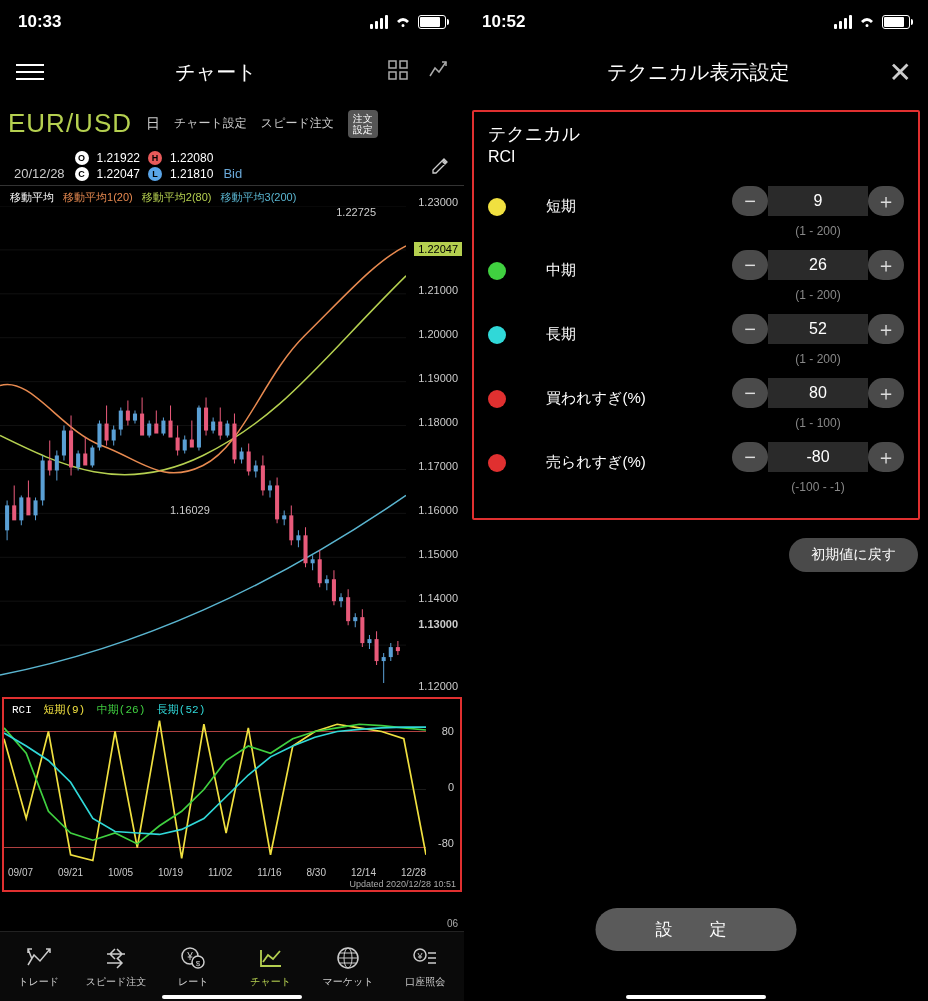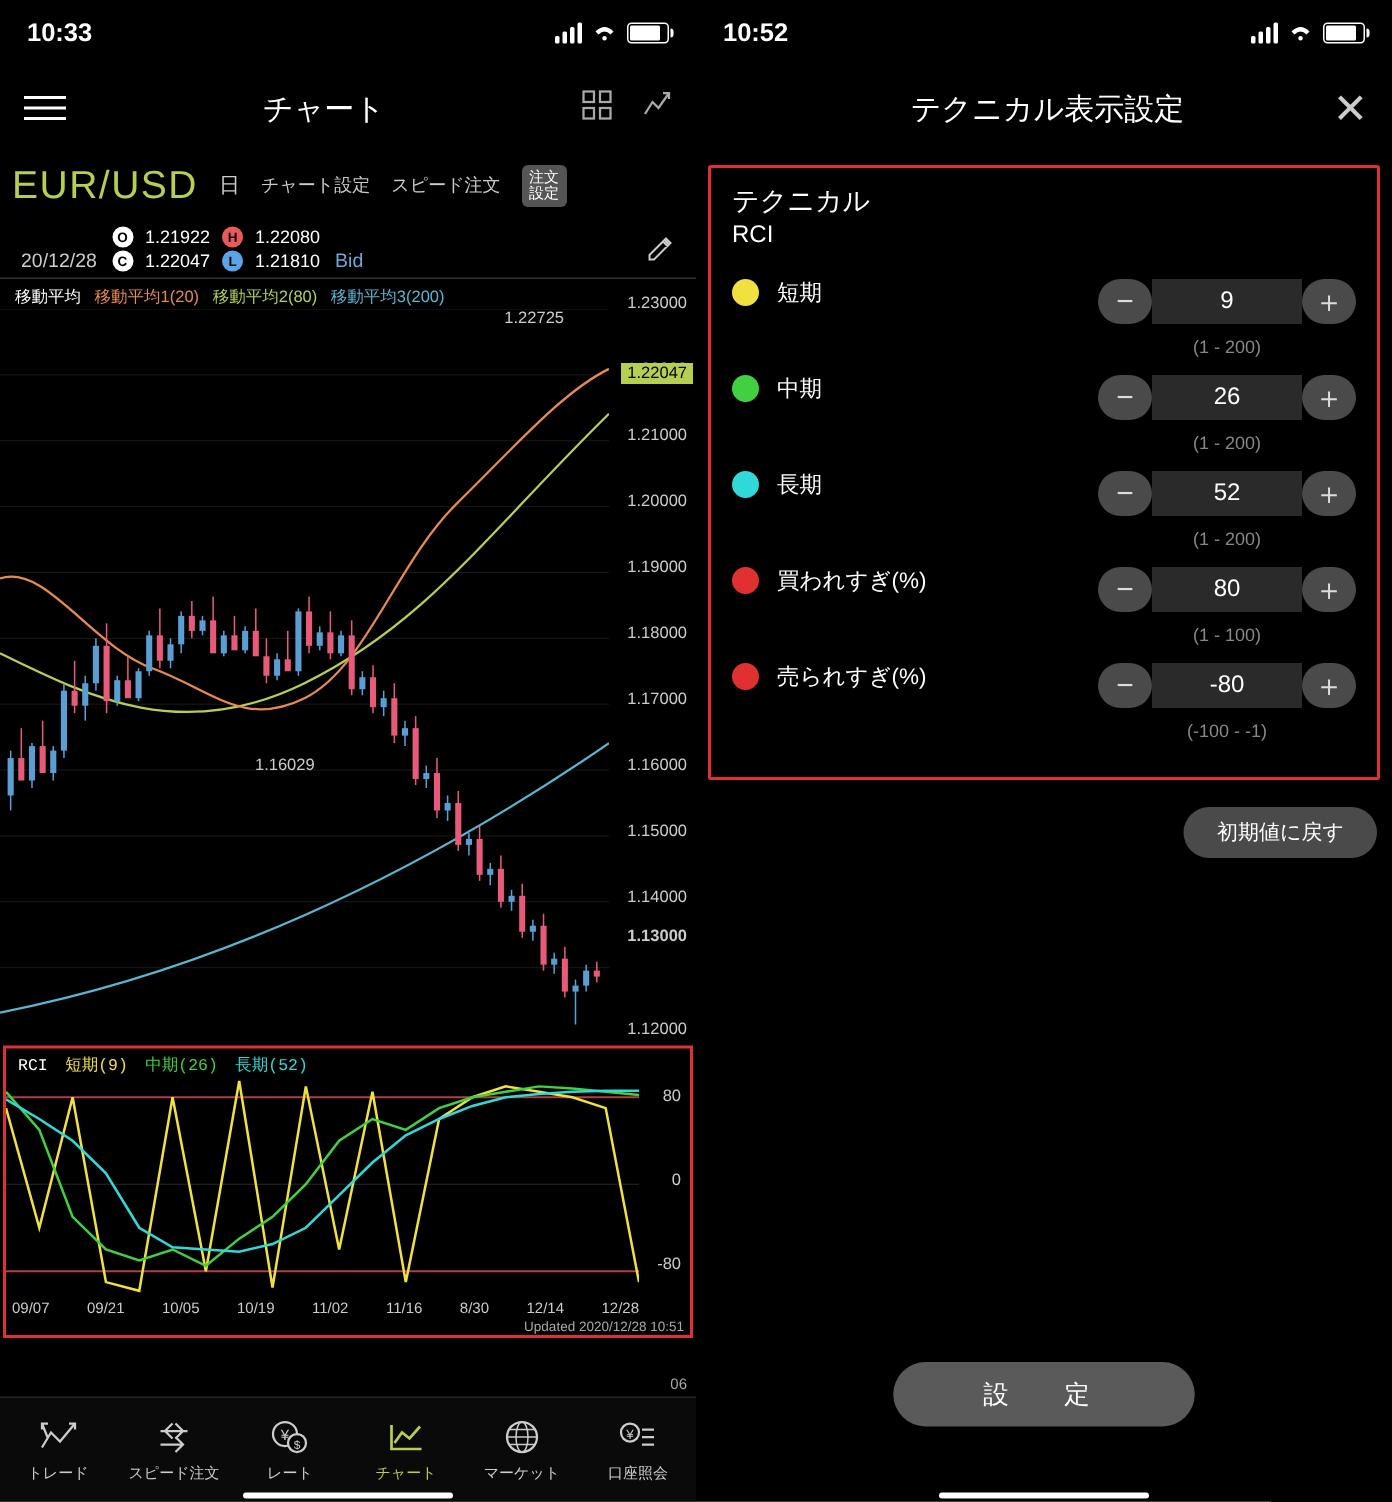--- a/index.html
+++ b/index.html
@@ -68,21 +68,21 @@
 .bottom-nav { position: absolute; bottom: 0; left: 0; right: 0; height: 70px; display: flex; background: #0a0a0a; border-top: 1px solid #222; }
 .nav-item { flex: 1; display: flex; flex-direction: column; align-items: center; justify-content: center; gap: 3px; font-size: 10px; color: #ccc; }
 .nav-item.active { color: #b5d050; }
 .nav-icon { font-size: 22px; height: 28px; display: flex; align-items: center; }
 .home-indicator { position: absolute; bottom: 2px; left: 50%; transform: translateX(-50%); width: 140px; height: 4px; background: #fff; border-radius: 3px; }
 
 
 .settings-panel { border: 2px solid #e03030; margin: 10px 8px; padding: 10px 14px 18px; border-radius: 2px; }
 .settings-title { font-size: 18px; color: #fff; margin-bottom: 2px; font-weight: 300; }
 .settings-subtitle { font-size: 16px; color: #fff; margin-bottom: 14px; font-weight: 300; }
-.setting-row { display: flex; align-items: flex-start; padding: 6px 0; }
+.setting-row { display: flex; align-items: flex-end; padding: 6px 0; gap: 28px; }
 .setting-dot { width: 18px; height: 18px; border-radius: 50%; margin-right: 12px; flex-shrink: 0; }
 .setting-label { font-size: 15px; color: #fff; flex: 1; }
 .stepper { display: flex; align-items: center; gap: 0; }
 .stepper-btn { width: 36px; height: 30px; background: #4a4a4a; color: #ddd; display: flex; align-items: center; justify-content: center; font-size: 20px; border-radius: 15px; cursor: pointer; }
 .stepper-val { width: 100px; text-align: center; background: #2a2a2a; height: 30px; line-height: 30px; font-size: 16px; color: #fff; }
 .setting-range { text-align: center; font-size: 12px; color: #888; margin-left: auto; width: 172px; margin-top: 2px; margin-bottom: 6px; }
 .reset-btn { display: block; margin: 18px 10px 0 auto; background: #4a4a4a; color: #fff; font-size: 14px; padding: 8px 22px; border-radius: 18px; width: fit-content; }
 .apply-btn { position: absolute; bottom: 50px; left: 50%; transform: translateX(-50%); background: #5a5a5a; color: #fff; font-size: 17px; padding: 10px 60px; border-radius: 22px; letter-spacing: 10px; margin-top: 13px; }
 </style>
 </head>

